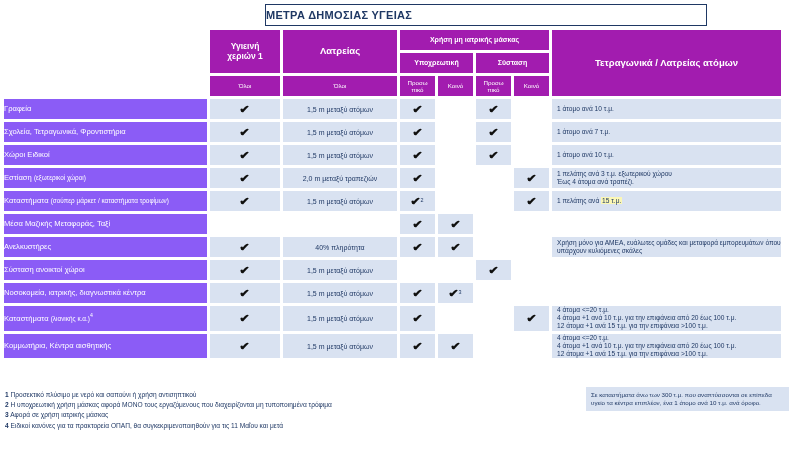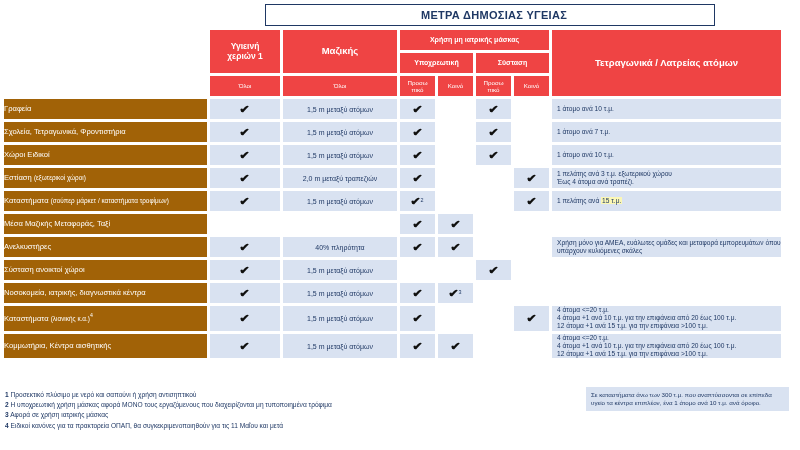--- a/index.html
+++ b/index.html
@@ -13,46 +13,46 @@
     position:relative;
     width:800px;height:450px;
     background:#ffffff;
     box-sizing:border-box;
   }
   
   .title-bar{
     position:absolute;left:265px;top:4px;width:440px;height:20px;
     border:1px solid #1f3864;
     background:#ffffff;
-    display:flex;align-items:center;justify-content:center;padding-left:8px;
+    display:flex;align-items:center;justify-content:flex-start;
   }
   .title-bar span{
     color:#1f3864;font-weight:bold;font-size:11px;letter-spacing:.3px;
   }
   
   .tbl{
     position:absolute;left:2px;top:28px;width:780px;
     border-collapse:separate;border-spacing:1px;
     table-layout:fixed;
   }
   .tbl td,.tbl th{
     padding:0;vertical-align:middle;
   }
   
   .hd{
-    background:#ef4444;color:#ffffff;text-align:center;font-weight:bold;
+    background:#a21caf;color:#ffffff;text-align:center;font-weight:bold;
     font-size:8.5px;line-height:1.15;
     border:1px solid #ffffff;
   }
   .hd.sm{font-size:7px;font-weight:bold;}
   .hd.xs{font-size:6.2px;font-weight:normal;}
   .hd.big{font-size:9.5px;}
   
   .rl{
-    background:#a16207;color:#ffffff;font-size:7.6px;
+    background:#8b5cf6;color:#ffffff;font-size:7.6px;
     padding:2px 5px;line-height:1.1;
     border:1px solid #ffffff;
     height:20px;
   }
   .rl .sub{font-size:6.4px;font-weight:normal;}
   .sup{font-size:5.2px;vertical-align:super;}
   
   .dc{
     background:#d9e2f1;border:1px solid #ffffff;height:20px;text-align:center;
     font-size:7px;color:#1f3864;
@@ -99,21 +99,21 @@
       <col style="width:37px">
       <col style="width:231px">
     </colgroup>
     <thead>
       <tr>
         <td class="dc blank"></td>
         <td class="hd" rowspan="2">
           <div>Υγιεινή</div>
           <div>χεριών 1</div>
         </td>
-        <td class="hd big" rowspan="2">Μαζικής</td>
+        <td class="hd big" rowspan="2">Λατρείας</td>
         <td class="hd sm" colspan="4">Χρήση μη ιατρικής μάσκας</td>
         <td class="hd big" rowspan="3">Τετραγωνικά / Λατρείας ατόμων</td>
       </tr>
       <tr>
         <td class="dc blank"></td>
         <td class="hd sm" colspan="2">Υποχρεωτική</td>
         <td class="hd sm" colspan="2">Σύσταση</td>
       </tr>
       <tr>
         <td class="dc blank"></td>

